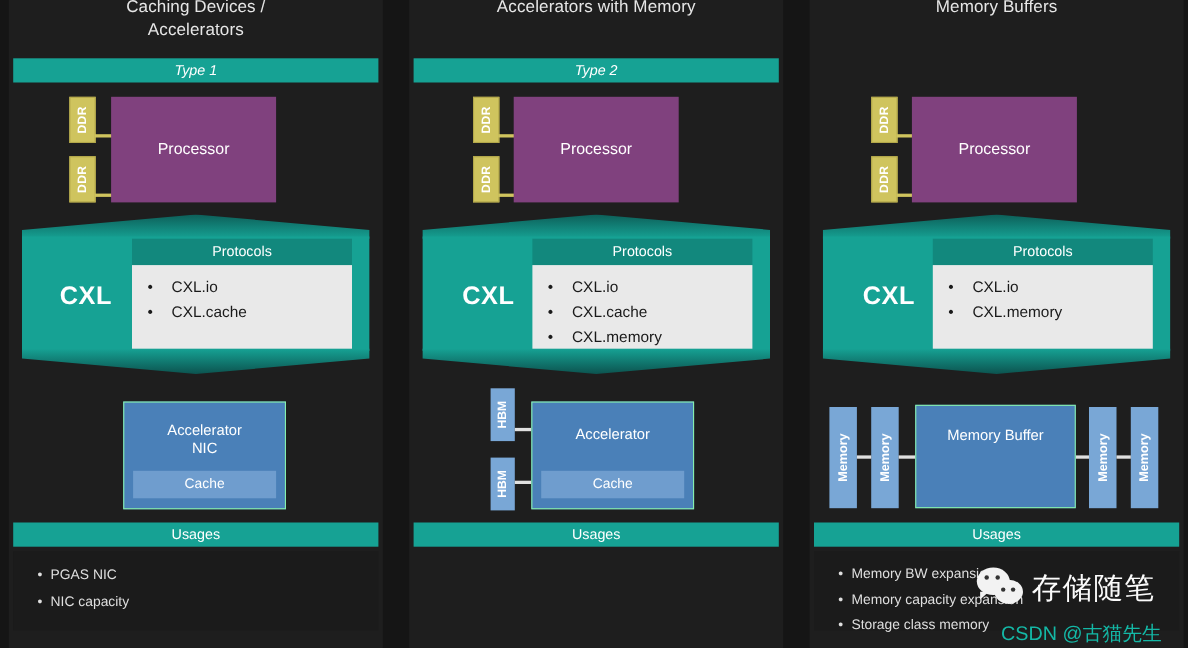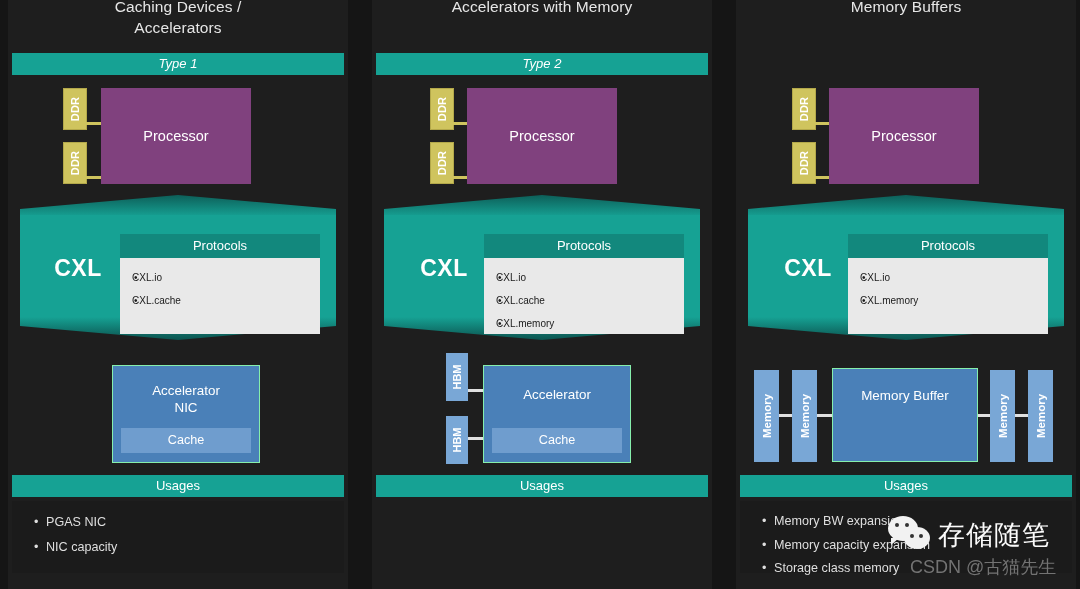--- a/index.html
+++ b/index.html
@@ -176,33 +176,32 @@
     width: 200px;
     height: 100px;
   }
   .protocols-head {
     height: 24px;
     background: #12887d;
     color: #ffffff;
     font-size: 13px;
     line-height: 24px;
     text-align: center;
-    margin-top: 17px;
   }
   .protocols-body {
     height: 76px;
     background: #e9e9e9;
     box-sizing: border-box;
     padding: 8px 0 0 0;
   }
   .proto-item {
-    font-size: 10px;
+    font-size: 14px;
     line-height: 23px;
     color: #1a1a1a;
-    padding-left: 12px;
+    padding-left: 36px;
     position: relative;
   }
   .proto-item::before {
     content: "\2022";
     position: absolute;
     left: 14px;
     color: #1a1a1a;
   }
 
   
@@ -354,23 +353,23 @@
 
   .wm-title {
     font-size: 27px;
     color: #fbfbfb;
     letter-spacing: 1px;
     margin-left: 4px;
     white-space: nowrap;
   }
   .wm-sub {
     font-size: 18px;
-    color: #737373;
+    color: #14b8a6;
     margin-left: 22px;
-    margin-top: 1px;
+    margin-top: 10px;
     white-space: nowrap;
     text-align: center;
   }
 </style>
 </head>
 <body>
 
 <div id="stage">
 
   <div class="column" id="col-1">

